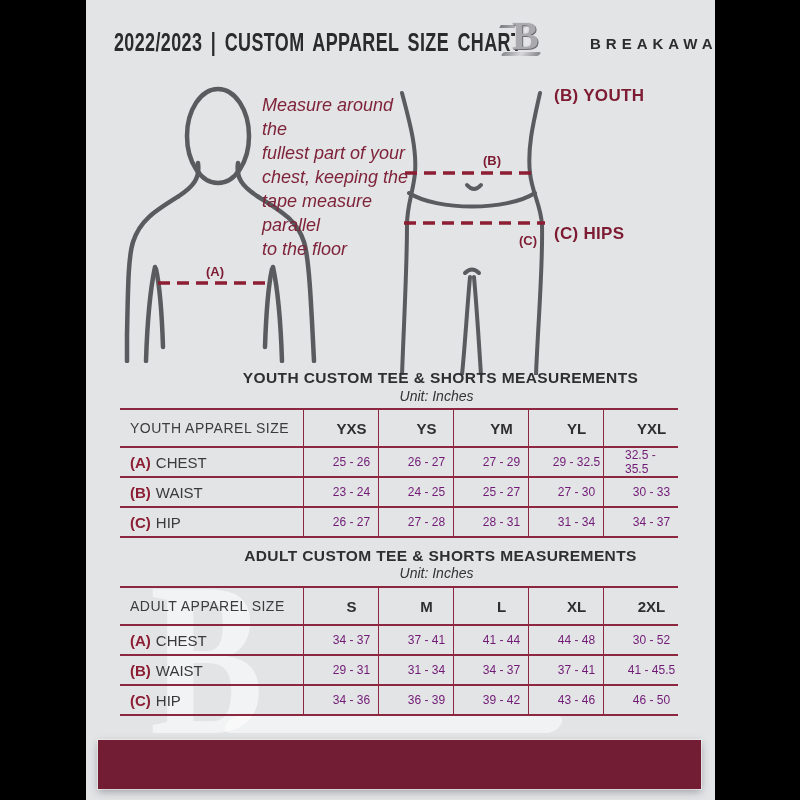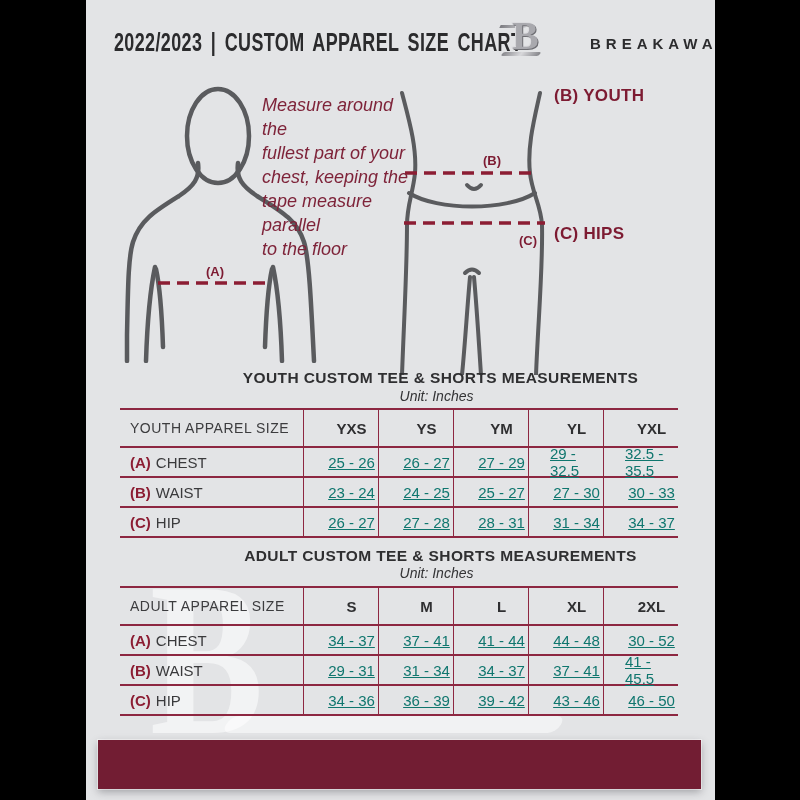--- a/index.html
+++ b/index.html
@@ -43,21 +43,21 @@
   .trow{display:flex;border-top:2px solid #8d2741;}
   .cell{display:flex;align-items:center;justify-content:center;box-sizing:border-box;padding-left:21px;}
   .cell.first{width:183px;justify-content:flex-start;padding-left:10px;}
   .cell.c{width:75px;border-left:1.5px solid #8d2741;}
   .thead .cell{height:36px;}
   .trow.data .cell{height:28px;}
   .thead .first{font-size:14px;color:#3c3c3e;letter-spacing:0.5px;}
   .thead .c{font-size:15px;font-weight:700;color:#2f2f31;}
   .rowlabel{font-size:15px;color:#3a3a3c;}
   .rowkey{font-weight:700;color:#8c1d33;margin-right:5px;font-size:15px;}
-  .val{font-size:15px;color:#0f766e;text-decoration:underline;}
+  .val{font-size:12px;color:#701a75;}
   .t-youth{top:408px;}
   .t-adult{top:586px;}
 
   
   .watermark{position:absolute;left:64px;top:551px;z-index:1;font-family:"Liberation Serif",serif;
              font-weight:700;font-size:218px;line-height:1;color:rgba(255,255,255,0.55);
              transform:scaleX(0.78);transform-origin:left top;}
   .watermark-swoosh{position:absolute;left:140px;top:716px;width:335px;height:17px;z-index:1;
              background:rgba(255,255,255,0.5);border-radius:9px;transform:skewX(-30deg);}
   .footer-bar{position:absolute;left:12px;top:740px;width:603px;height:49px;background:#721d33;z-index:3;

